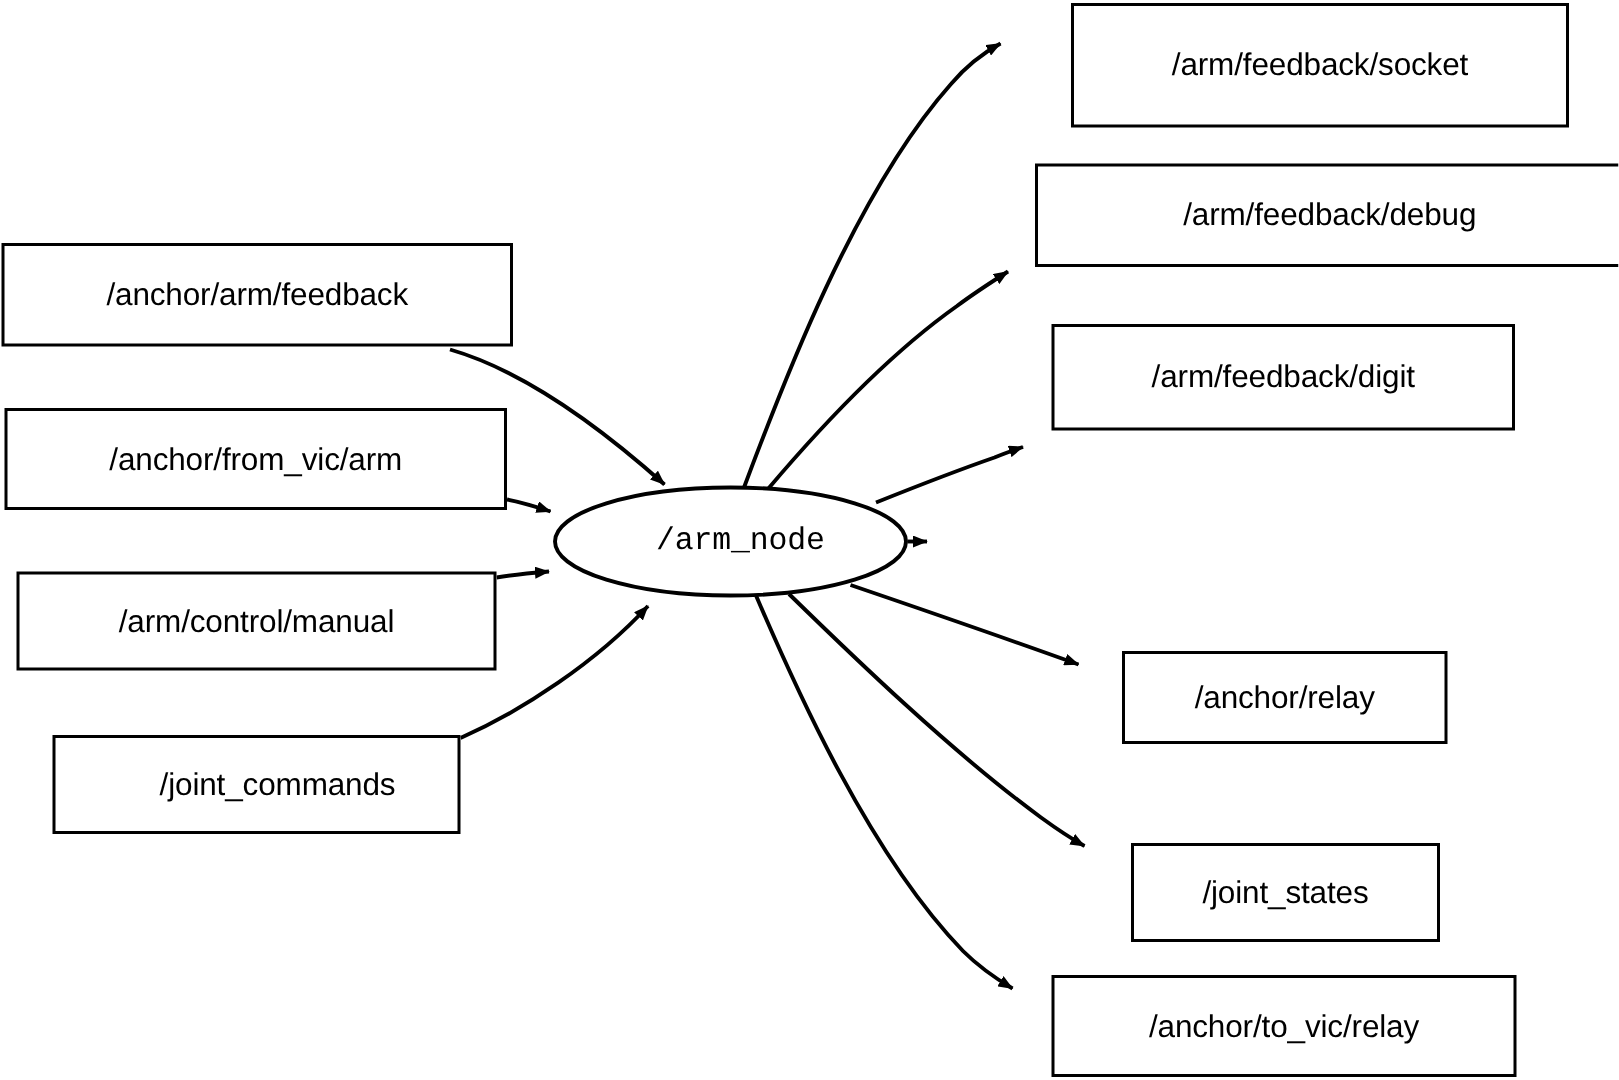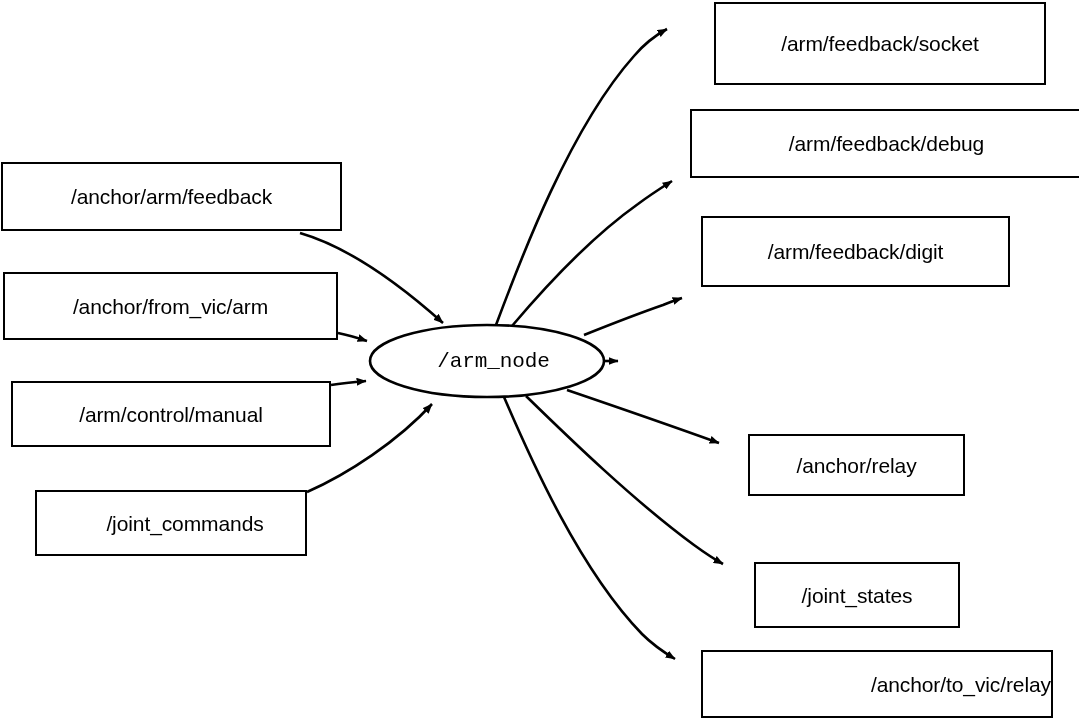--- a/index.html
+++ b/index.html
@@ -110,17 +110,17 @@
   </div>
   <div class="topic-node" style="left: 701px; top: 216px; width: 309px; height: 71px; text-align: center;">
     <span class="topic-label">/arm/feedback/digit</span>
   </div>
   <div class="topic-node" style="left: 748px; top: 434px; width: 217px; height: 62px;">
     <span class="topic-label">/anchor/relay</span>
   </div>
   <div class="topic-node" style="left: 754px; top: 542px; width: 206px; height: 66px; margin-top: 20px;">
     <span class="topic-label">/joint_states</span>
   </div>
-  <div class="topic-node" style="left: 701px; top: 650px; width: 352px; height: 68px; justify-content: flex-end;">
+  <div class="topic-node" style="left: 701px; top: 650px; width: 310px; height: 68px;">
     <span class="topic-label">/anchor/to_vic/relay</span>
   </div>
 
 </div>
 
 </body></html>

